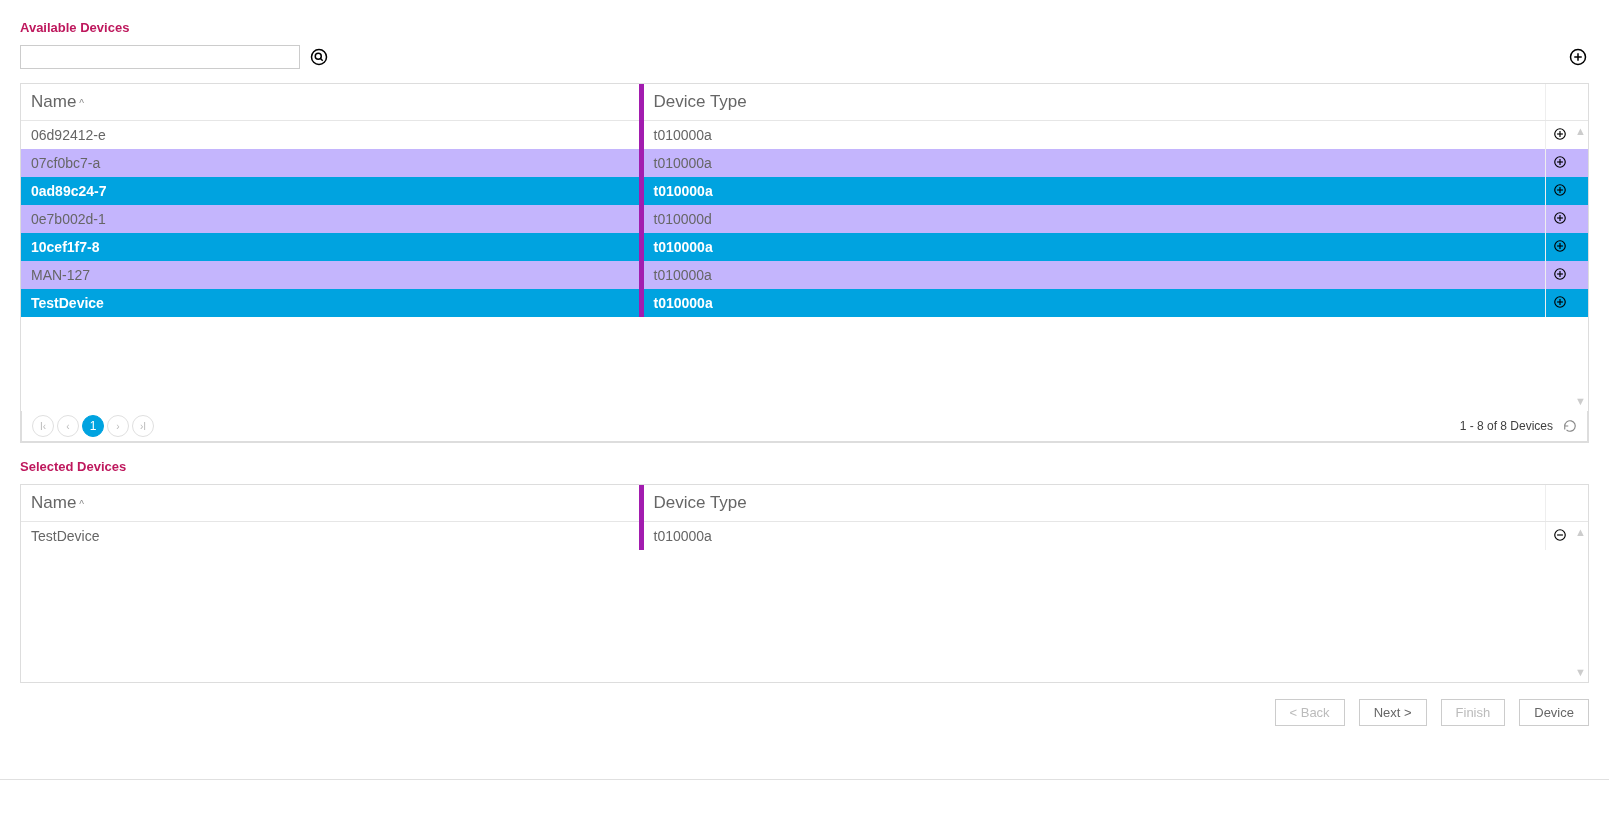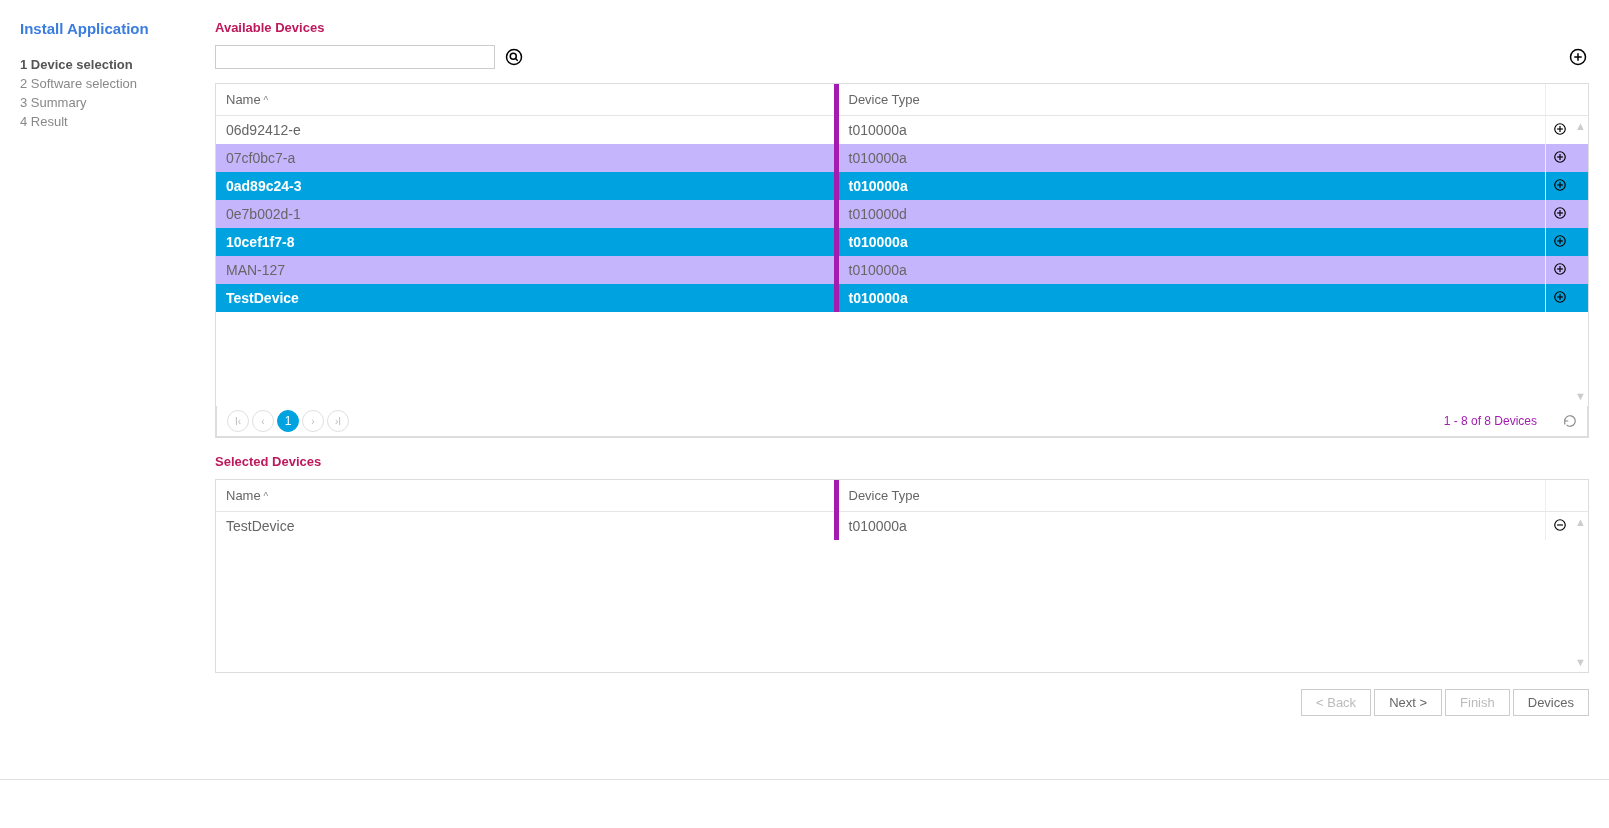--- a/index.html
+++ b/index.html
@@ -19,21 +19,21 @@
 
     .search-row { display: flex; align-items: center; justify-content: space-between; margin-bottom: 14px; }
     .search-left { display: flex; align-items: center; gap: 8px; }
     .search-input { width: 280px; height: 24px; border: 1px solid #ccc; padding: 0 6px; font-size: 13px; }
     .icon-btn { width: 22px; height: 22px; display: inline-flex; align-items: center; justify-content: center; cursor: pointer; }
     .icon-btn svg { width: 18px; height: 18px; }
 
     
     .table-wrap { border: 1px solid #ddd; }
     .table { width: 100%; border-collapse: collapse; table-layout: fixed; }
-    .table th { text-align: left; font-weight: normal; color: #666; font-size: 13px; padding: 8px 10px; border-bottom: 1px solid #e6e6e6; background: #fff; }
+    .table th { text-align: left; font-weight: normal; color: #666; font-size: 17px; padding: 8px 10px; border-bottom: 1px solid #e6e6e6; background: #fff; }
     .table th.col-action, .table td.col-action { width: 28px; text-align: center; padding: 0; }
     .table th.col-scroll, .table td.col-scroll { width: 15px; padding: 0; }
     .table th .sort-caret::after { content: " \005E"; font-size: 10px; color: #888; }
     .table-body-wrap { height: 290px; overflow: hidden; position: relative; }
     .scroll-caret { position: absolute; right: 2px; color: #ccc; font-size: 11px; user-select: none; }
     .scroll-caret.top { top: 4px; }
     .scroll-caret.bottom { bottom: 4px; }
     .table td { padding: 6px 10px; font-size: 14px; color: #666; border-top: 0; }
     .table tr.alt td { background: #c4b5fd; }
     .table tr.selected td { background: #00a3e0; color: #fff; font-weight: bold; }
@@ -42,49 +42,40 @@
     .col-name { width: 620px; border-right: 1px solid #eee; }
     .col-type { }
     .row-add, .row-remove { display: inline-flex; width: 28px; height: 100%; align-items: center; justify-content: center; cursor: pointer; }
     .row-add svg, .row-remove svg { width: 14px; height: 14px; }
 
     
     .pager-row { display: flex; align-items: center; justify-content: space-between; border: 1px solid #ddd; border-top: 0; padding: 4px 10px; }
     .pager-left { display: flex; gap: 3px; align-items: center; }
     .pager-btn { width: 22px; height: 22px; border: 1px solid #e0e0e0; border-radius: 50%; display: inline-flex; align-items: center; justify-content: center; font-size: 10px; color: #bbb; cursor: pointer; background: #fff; }
     .pager-btn.active { background: #00a3e0; color: #fff; border-color: #00a3e0; font-size: 12px; }
-    .pager-right { display: flex; align-items: center; gap: 26px; font-size: 12px; color: #a21caf; }
+    .pager-right { display: flex; align-items: center; gap: 10px; font-size: 12px; color: #404040; }
     .refresh-icon { width: 14px; height: 14px; cursor: pointer; }
 
     
     .selected-section { margin-top: 16px; }
     .selected-body-wrap { height: 160px; position: relative; }
 
     
-    .footer { display: flex; justify-content: flex-end; gap: 3px; margin-top: 16px; }
+    .footer { display: flex; justify-content: flex-end; gap: 14px; margin-top: 16px; }
     .btn { border: 1px solid #ccc; background: #fff; padding: 5px 14px; font-size: 13px; color: #666; cursor: pointer; }
     .btn:disabled, .btn.disabled { color: #bbb; cursor: default; }
 
     th.col-type, td.col-type { border-left: 5px solid #a21caf; }
     th.col-action, td.col-action { border-left: 1px solid #eee; }
   </style>
 </head>
 <body>
 
 <div class="container">
 
-  <aside class="sidebar">
-    <div class="wizard-title">Install Application</div>
-    <ul class="steps">
-        <li class="active">1 Device selection</li>
-        <li>2 Software selection</li>
-        <li>3 Summary</li>
-        <li>4 Result</li>
-      </ul>
-  </aside>
 
   <main class="main">
 
     <div class="section-title">Available Devices</div>
 
     <div class="search-row">
       <div class="search-left">
         <input type="text" class="search-input" placeholder="" style="">
         <span class="icon-btn">
           <svg viewBox="0 0 24 24" fill="none" stroke="#000" stroke-width="2">
@@ -135,21 +126,21 @@
                 <td class="col-action"><span class="row-add">
                     <svg viewBox="0 0 24 24" fill="none" stroke="#000" stroke-width="2">
                       <circle cx="12" cy="12" r="9"></circle>
                       <line x1="12" y1="7" x2="12" y2="17"></line>
                       <line x1="7" y1="12" x2="17" y2="12"></line>
                     </svg>
                   </span></td>
                 <td class="col-scroll"></td>
               </tr>
               <tr class="selected">
-                <td class="col-name">0ad89c24-3</td>
+                <td class="col-name">0ad89c24-7</td>
                 <td class="col-type">t010000a</td>
                 <td class="col-action"><span class="row-add">
                     <svg viewBox="0 0 24 24" fill="none" stroke="#000" stroke-width="2">
                       <circle cx="12" cy="12" r="9"></circle>
                       <line x1="12" y1="7" x2="12" y2="17"></line>
                       <line x1="7" y1="12" x2="17" y2="12"></line>
                     </svg>
                   </span></td>
                 <td class="col-scroll"></td>
               </tr>
@@ -257,16 +248,16 @@
           <span class="scroll-caret top">▲</span>
           <span class="scroll-caret bottom">▼</span>
         </div>
       </div>
     </div>
 
     <div class="footer">
       <button class="btn disabled" disabled="">&lt; Back</button>
       <button class="btn">Next &gt;</button>
       <button class="btn disabled" disabled="">Finish</button>
-      <button class="btn">Devices</button>
+      <button class="btn">Device</button>
     </div>
   </main>
 </div>
 
 </body></html>

